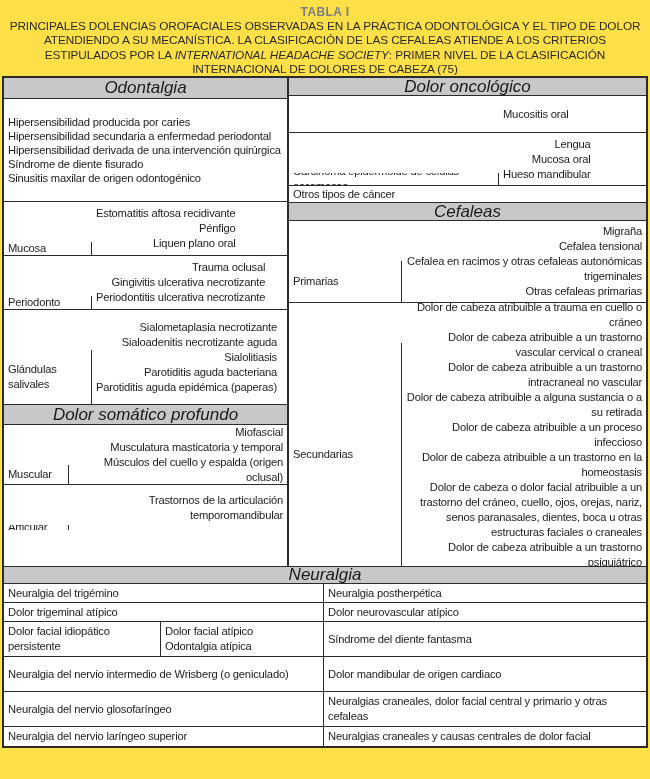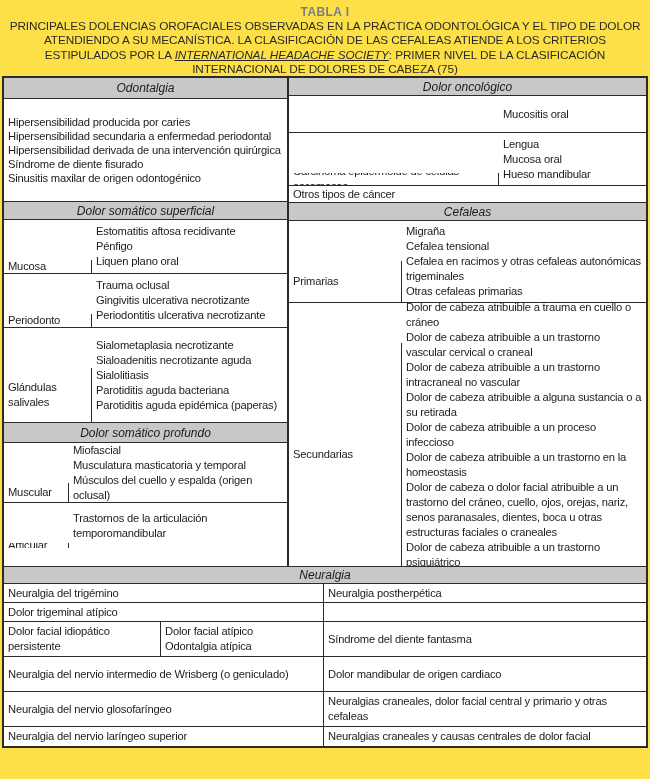--- a/index.html
+++ b/index.html
@@ -15,54 +15,54 @@
   .titleblock { position: absolute; top: 5px; left: 0; width: 650px; text-align: center; }
   .tlabel {
     font-size: 12px; line-height: 14px; color: #7e7e7e;
     letter-spacing: 0.4px; font-weight: bold;
   }
   .tcaption {
     width: 646px; margin: 0 auto;
     font-size: 11.8px; line-height: 14.3px; color: #2a2a2a;
     letter-spacing: -0.1px;
   }
-  .it { font-style: italic; text-decoration: underline; }
+  .it { font-style: italic; }
 
   
   .tbl {
     position: absolute; left: 2px; top: 76px; width: 646px;
     border: 2px solid #2b2b2b; background: #fff;
   }
   .top { display: flex; align-items: stretch; }
   .lcol { width: 285px; border-right: 2px solid #2b2b2b; }
   .rcol { flex: 1; min-width: 0; }
 
   .hdr {
     background: #c8c8c8; border-bottom: 1px solid #2b2b2b;
-    font-style: italic; font-size: 12px; color: #1a1a1a;
+    font-style: italic; font-size: 17px; color: #1a1a1a;
     display: flex; align-items: center; justify-content: center;
     overflow: hidden;
   }
   .cell {
     border-bottom: 1px solid #2b2b2b;
     font-size: 11.2px; line-height: 14px; letter-spacing: -0.2px;
     padding: 1px 4px; display: flex; align-items: center; overflow: hidden;
   }
   .list { white-space: pre-line; }
   .split { display: flex; border-bottom: 1px solid #2b2b2b; overflow: hidden; }
   .split .lbl {
     border-right: 1px solid #2b2b2b;
     font-size: 11.2px; line-height: 15px; letter-spacing: -0.2px;
     padding: 1px 4px; display: flex; align-items: center; overflow: hidden; margin-top: 40px;
   }
   .split .val {
     flex: 1; min-width: 0;
     font-size: 11.2px; line-height: 15px; letter-spacing: -0.2px;
     padding: 1px 4px; display: flex; align-items: center;
-    white-space: pre-line; overflow: hidden;
+    white-space: pre-line; overflow: hidden; text-align: right;
   }
   .nob { border-bottom: none !important; }
 
   
   .neu .hdr { border-top: 1px solid #2b2b2b; }
   .nrow { display: flex; border-bottom: 1px solid #2b2b2b; overflow: hidden; }
   .ncell {
     font-size: 11.2px; line-height: 15px; letter-spacing: -0.2px;
     padding: 1px 4px; display: flex; align-items: center;
     white-space: pre-line; overflow: hidden;
@@ -92,21 +92,20 @@
     <div class="top">
 
       <div class="lcol">
         <div class="hdr" style="height:21px">Odontalgia</div>
         <div class="cell list" style="height:103px">Hipersensibilidad producida por caries
 Hipersensibilidad secundaria a enfermedad periodontal
 Hipersensibilidad derivada de una intervención quirúrgica
 Síndrome de diente fisurado
 Sinusitis maxilar de origen odontogénico</div>
 
-        <div class="hdr" style="height:18px">Dolor somático superficial</div>
         <div class="split" style="height:54px">
           <div class="lbl w88">Mucosa</div>
           <div class="val">Estomatitis aftosa recidivante
 Pénfigo
 Liquen plano oral</div>
         </div>
         <div class="split" style="height:54px">
           <div class="lbl w88">Periodonto</div>
           <div class="val">Trauma oclusal
 Gingivitis ulcerativa necrotizante
@@ -173,20 +172,21 @@
 
     <div class="neu">
       <div class="hdr" style="height:18px">Neuralgia</div>
 
       <div class="nrow" style="height:19px">
         <div class="ncell w320 br">Neuralgia del trigémino</div>
         <div class="ncell flex1">Neuralgia postherpética</div>
       </div>
       <div class="nrow" style="height:19px">
         <div class="ncell w320 br">Dolor trigeminal atípico</div>
+        <div class="ncell flex1">Dolor neurovascular atípico</div>
       </div>
       <div class="nrow" style="height:35px">
         <div class="ncell w157 br">Dolor facial idiopático persistente</div>
         <div class="ncell w163 br">Dolor facial atípico
 Odontalgia atípica</div>
         <div class="ncell flex1">Síndrome del diente fantasma</div>
       </div>
       <div class="nrow" style="height:35px">
         <div class="ncell w320 br">Neuralgia del nervio intermedio de Wrisberg (o geniculado)</div>
         <div class="ncell flex1">Dolor mandibular de origen cardiaco</div>

